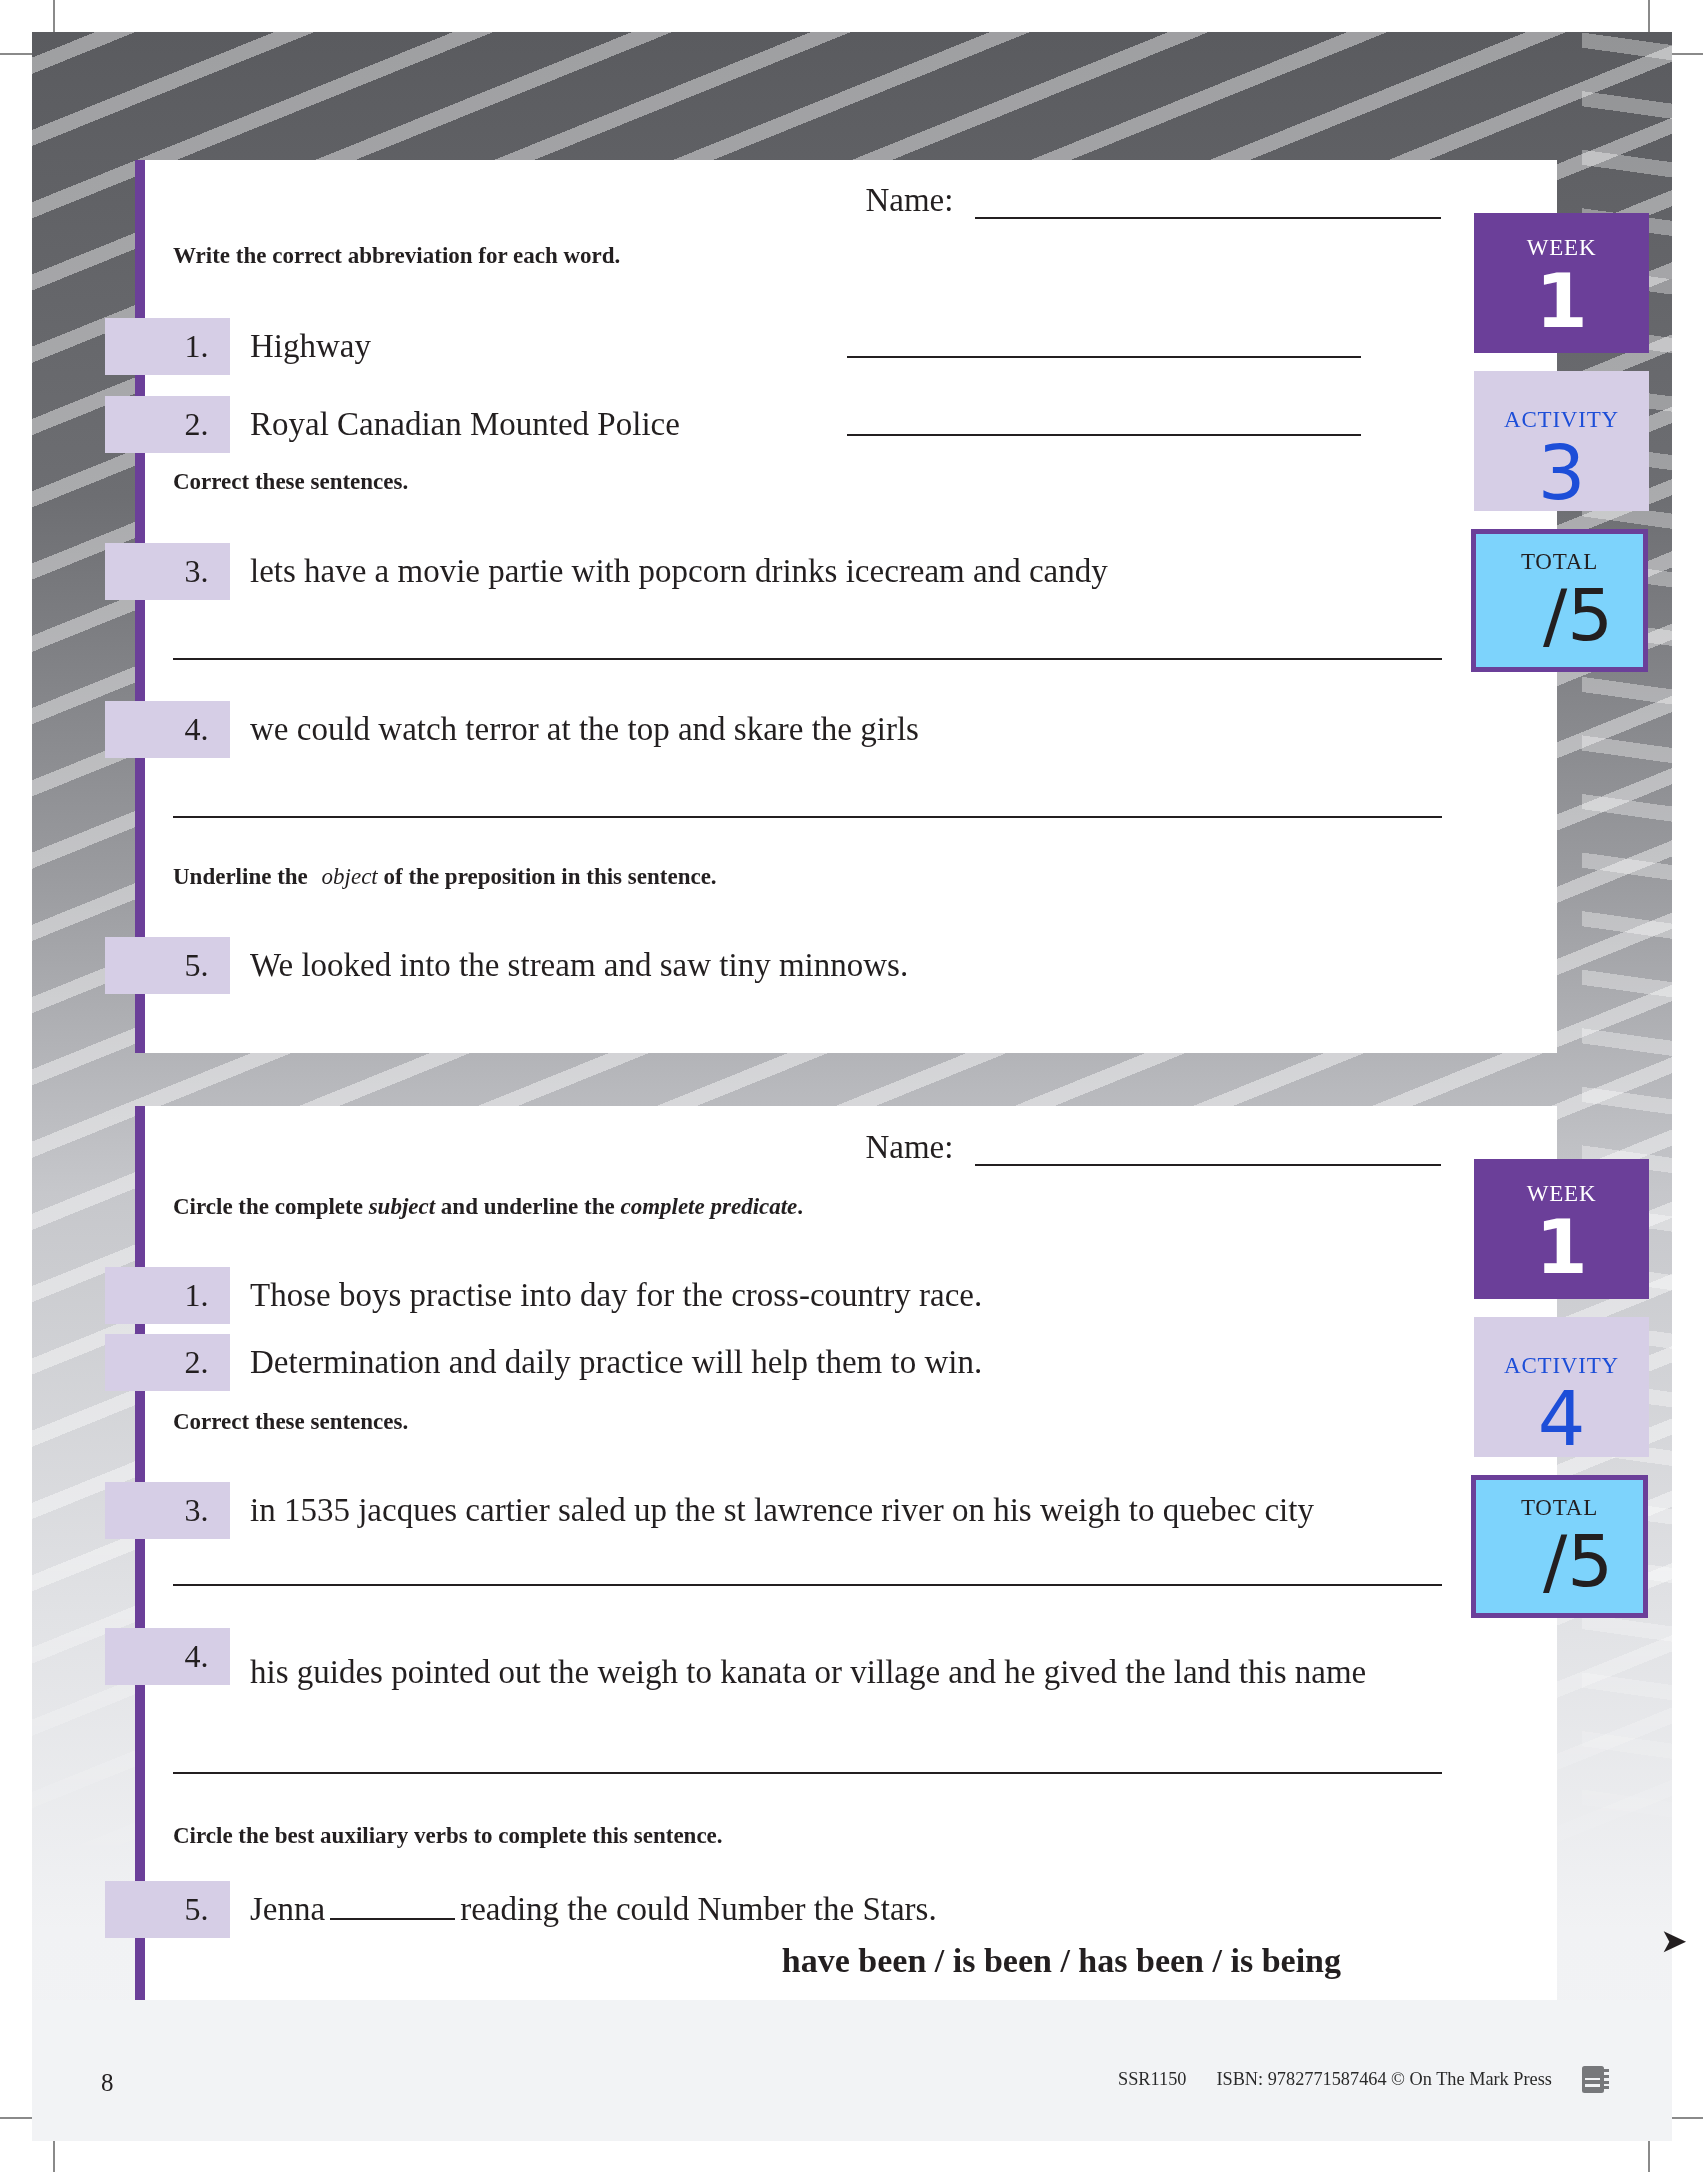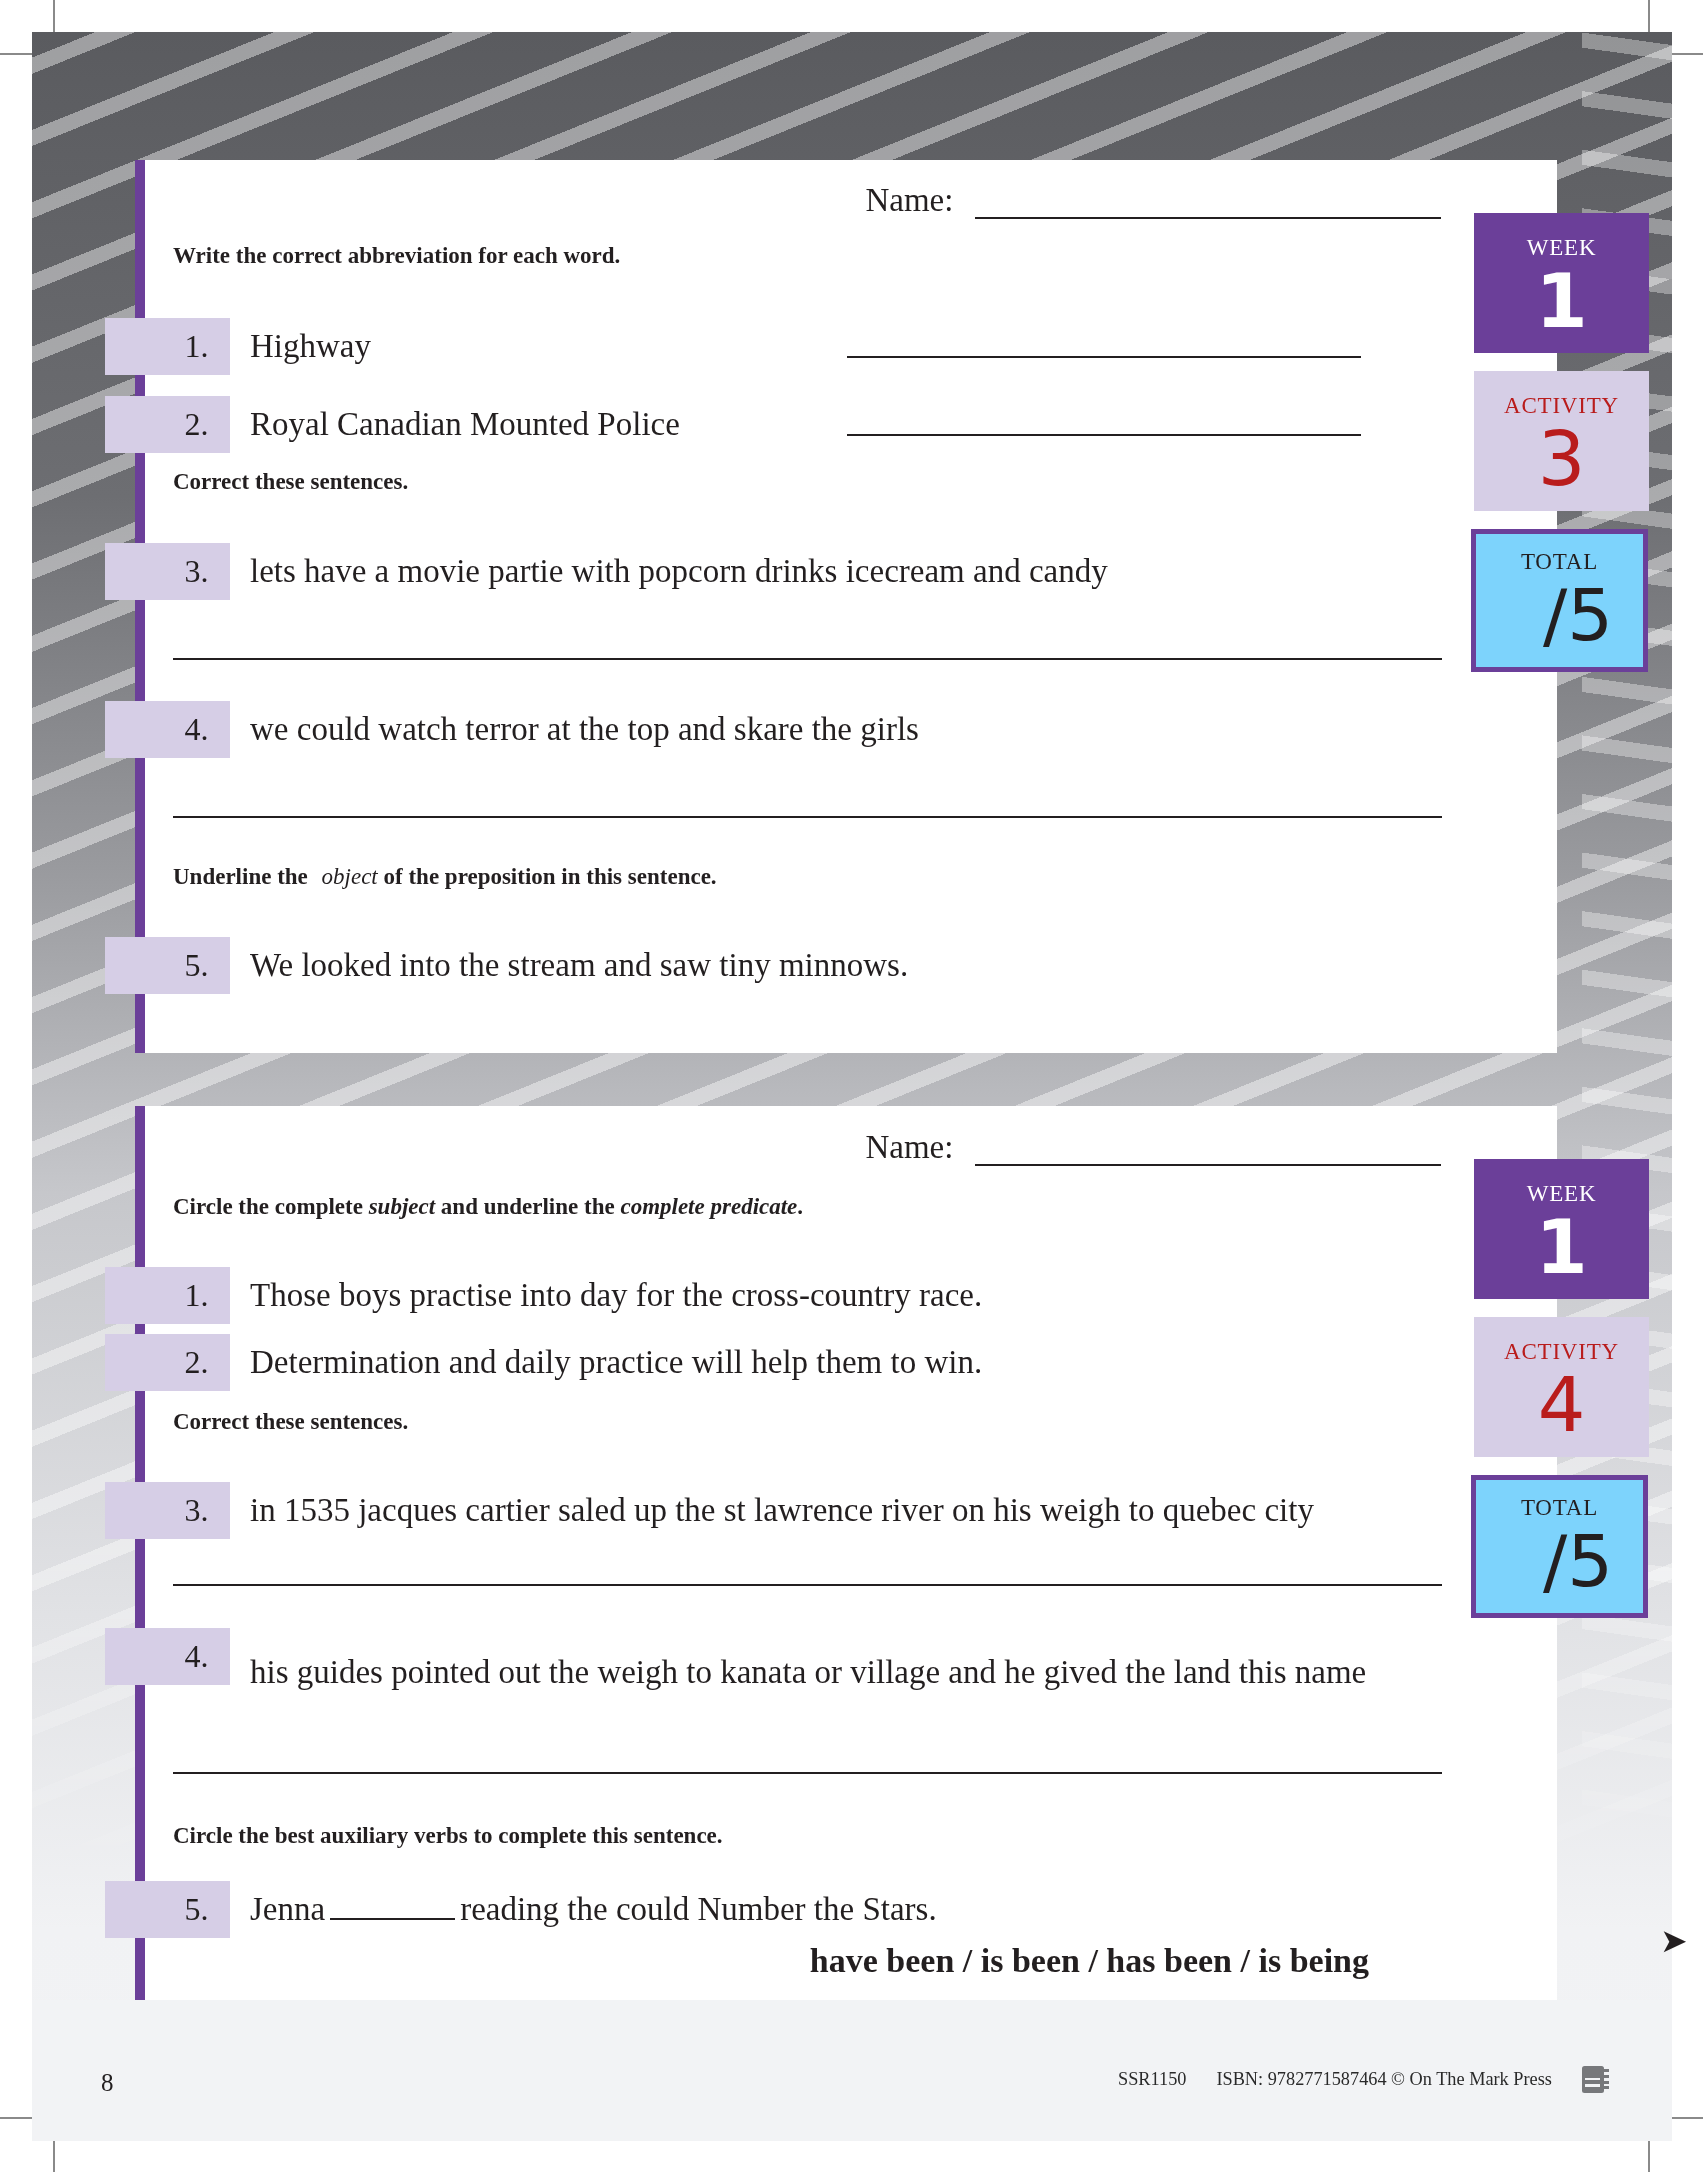--- a/index.html
+++ b/index.html
@@ -41,25 +41,25 @@
   .instruction .ib { font-weight: bold; font-style: italic; }
 
   .q { position: absolute; left: -40px; height: 57px; display: flex; align-items: center; }
   .qnum { width: 125px; height: 57px; background: #d6cee6; display: flex; align-items: center; justify-content: flex-end; padding-right: 21.6px; font-size: 32px; }
   .qtext { margin-left: 20px; font-size: 33px; white-space: nowrap; }
   .qtext.wrap { white-space: normal; width: 1181px; line-height: 43px; }
 
   .answer-line { position: absolute; border-bottom: 2.5px solid #231f20; height: 2.5px; }
   .blank-inline { display: inline-block; width: 125px; border-bottom: 2.5px solid #231f20; height: 25px; vertical-align: baseline; margin: 0 5px; }
 
-  .choices { position: absolute; right: 188px; top: 836px; font-size: 34px; font-weight: bold; white-space: nowrap; }
+  .choices { position: absolute; right: 216px; top: 836px; font-size: 34px; font-weight: bold; white-space: nowrap; }
 
   .badge { position: absolute; left: 1474px; width: 175px; display: flex; flex-direction: column; align-items: center; }
   .badge.week { background: #6b3f99; color: #fff; height: 140px; }
-  .badge.activity { background: #d6cee6; color: #b91c1c; height: 140px; }
+  .badge.activity { background: #d6cee6; color: #1d4ed8; height: 140px; justify-content: flex-end; }
   .badge.total { background: #7dd3fc; border: 5px solid #6b3f99; height: 143px; left: 1471px; width: 177px; }
   .badge-label { font-size: 23px; letter-spacing: 0.8px; margin-top: 21.6px; font-family: "Liberation Serif", serif; }
   .badge-num { font-family: "DejaVu Sans", sans-serif; font-size: 75px; line-height: 75px; font-weight: bold; margin-top: 3.3px; }
   .badge.activity .badge-num { font-weight: normal; }
   .badge-total { font-family: "DejaVu Sans", sans-serif; font-size: 72px; line-height: 75px; margin-top: 3.3px; padding-left: 37px; }
 
   .page-num { position: absolute; left: 101px; top: 2069px; font-size: 25px; }
   .footer-text { position: absolute; left: 1118px; top: 2066px; font-size: 18.3px; white-space: nowrap; display: flex; align-items: center; gap: 30px; }
   .footer-text span { color: #2a2a2a; }
   .press-icon { width: 27px; height: 27px; position: relative; }

